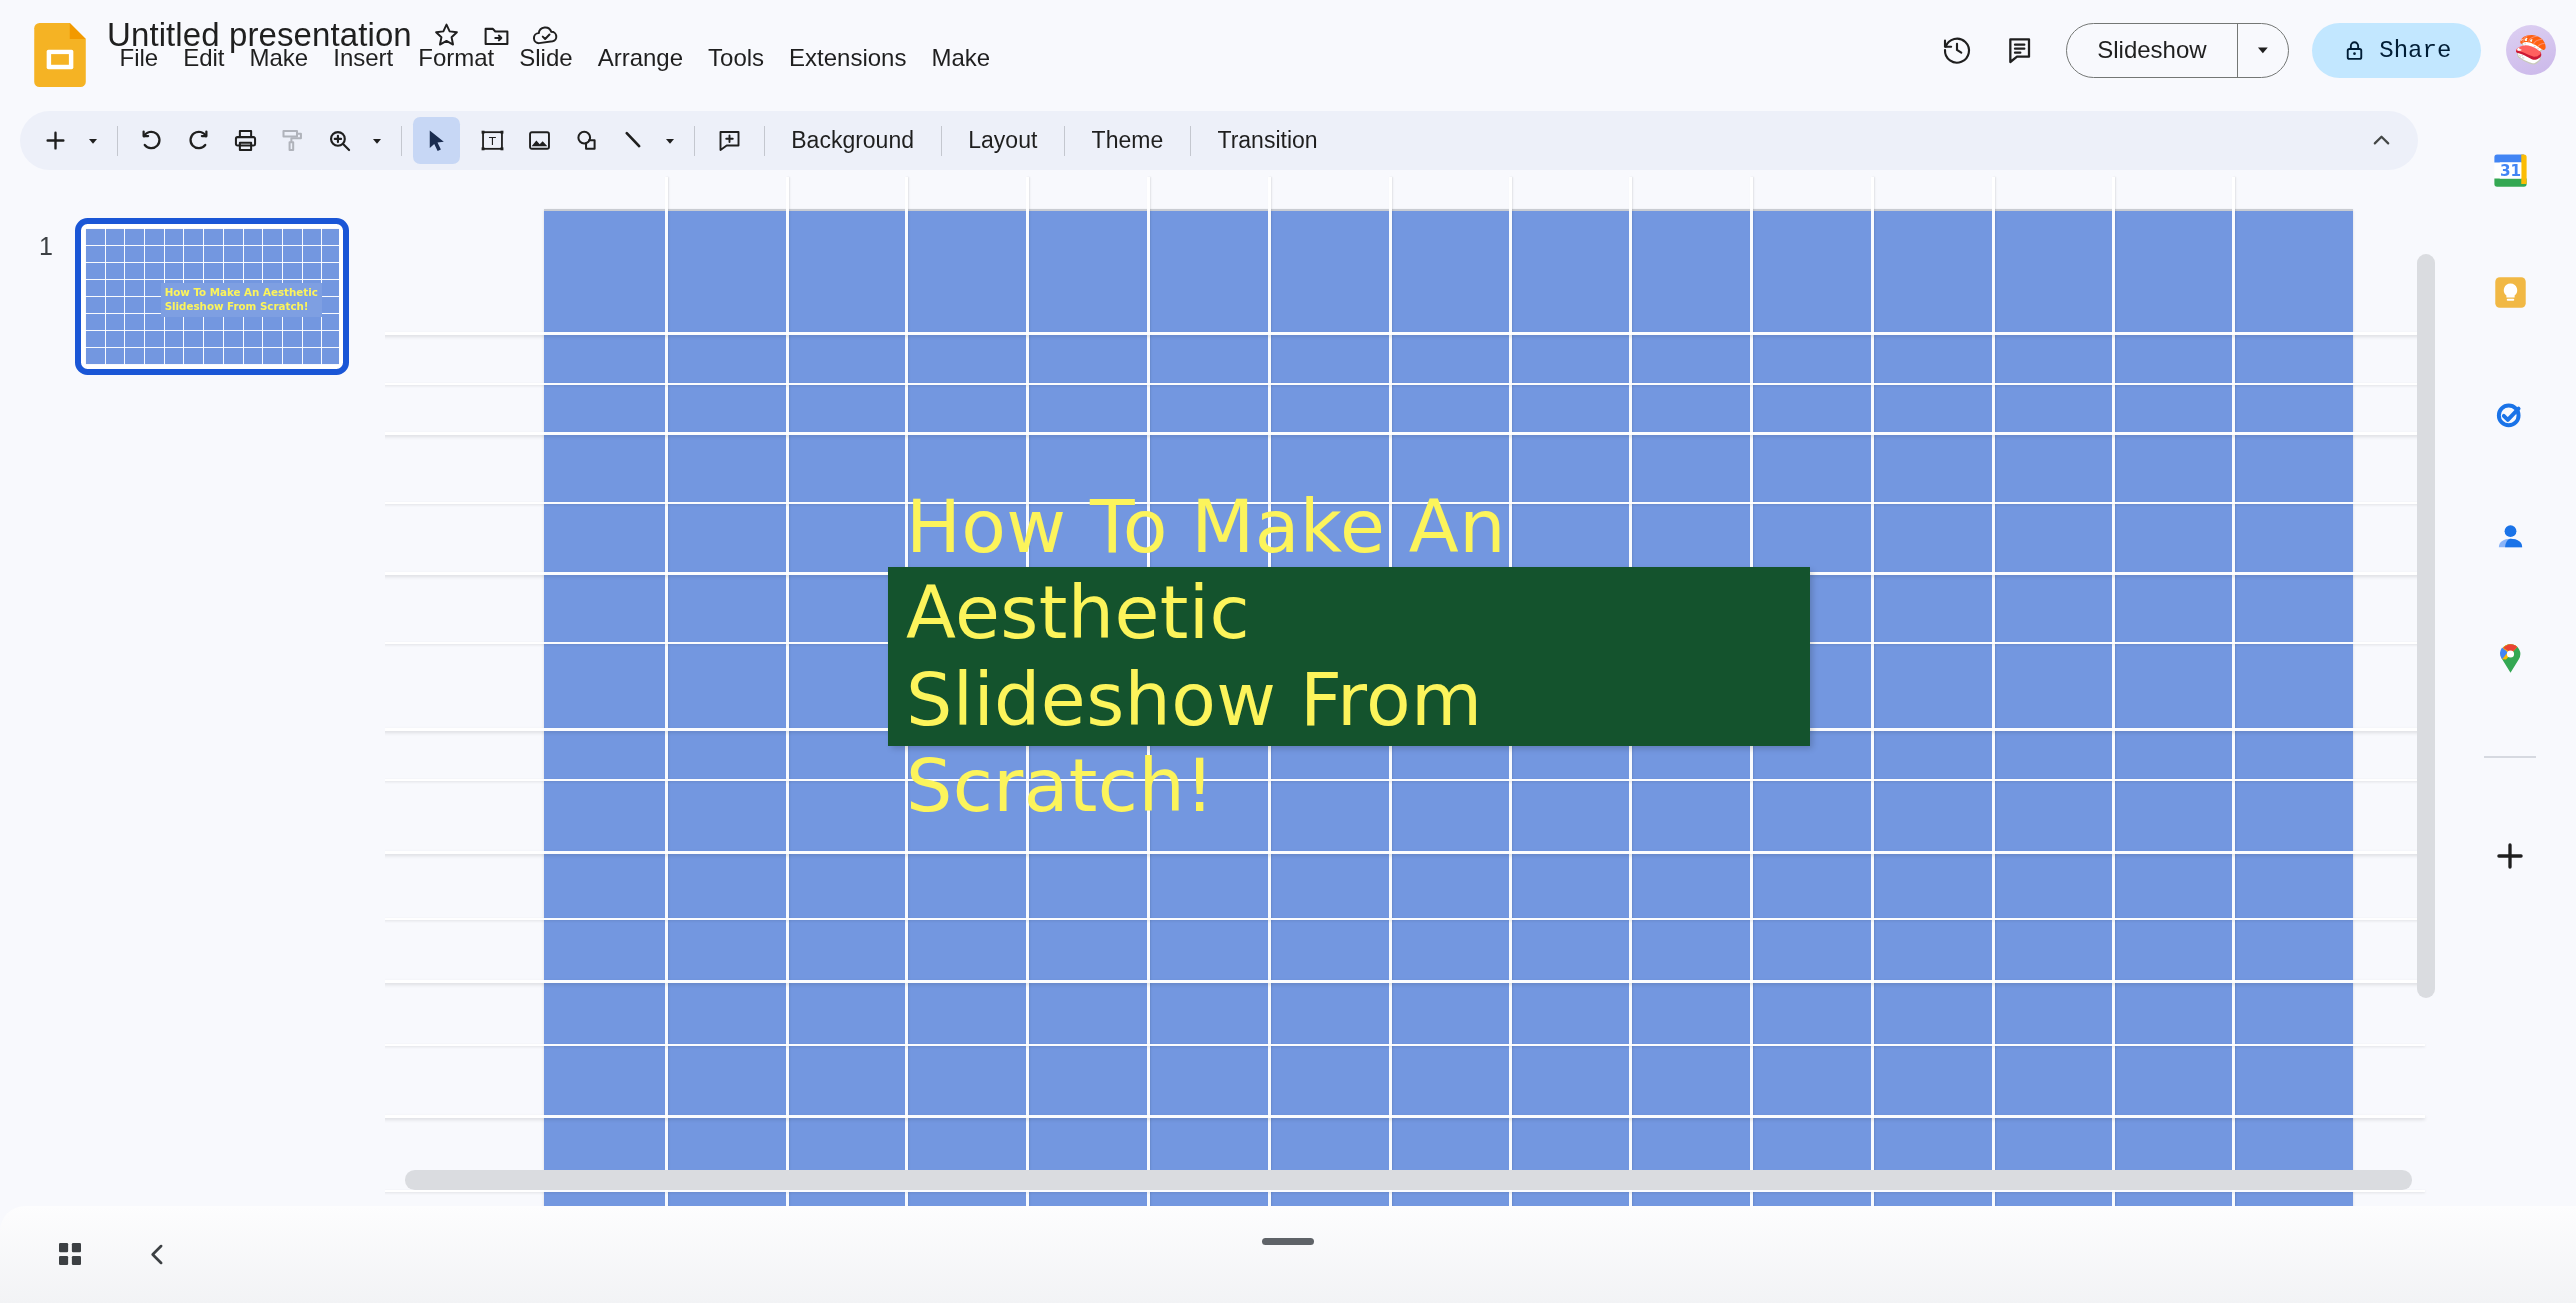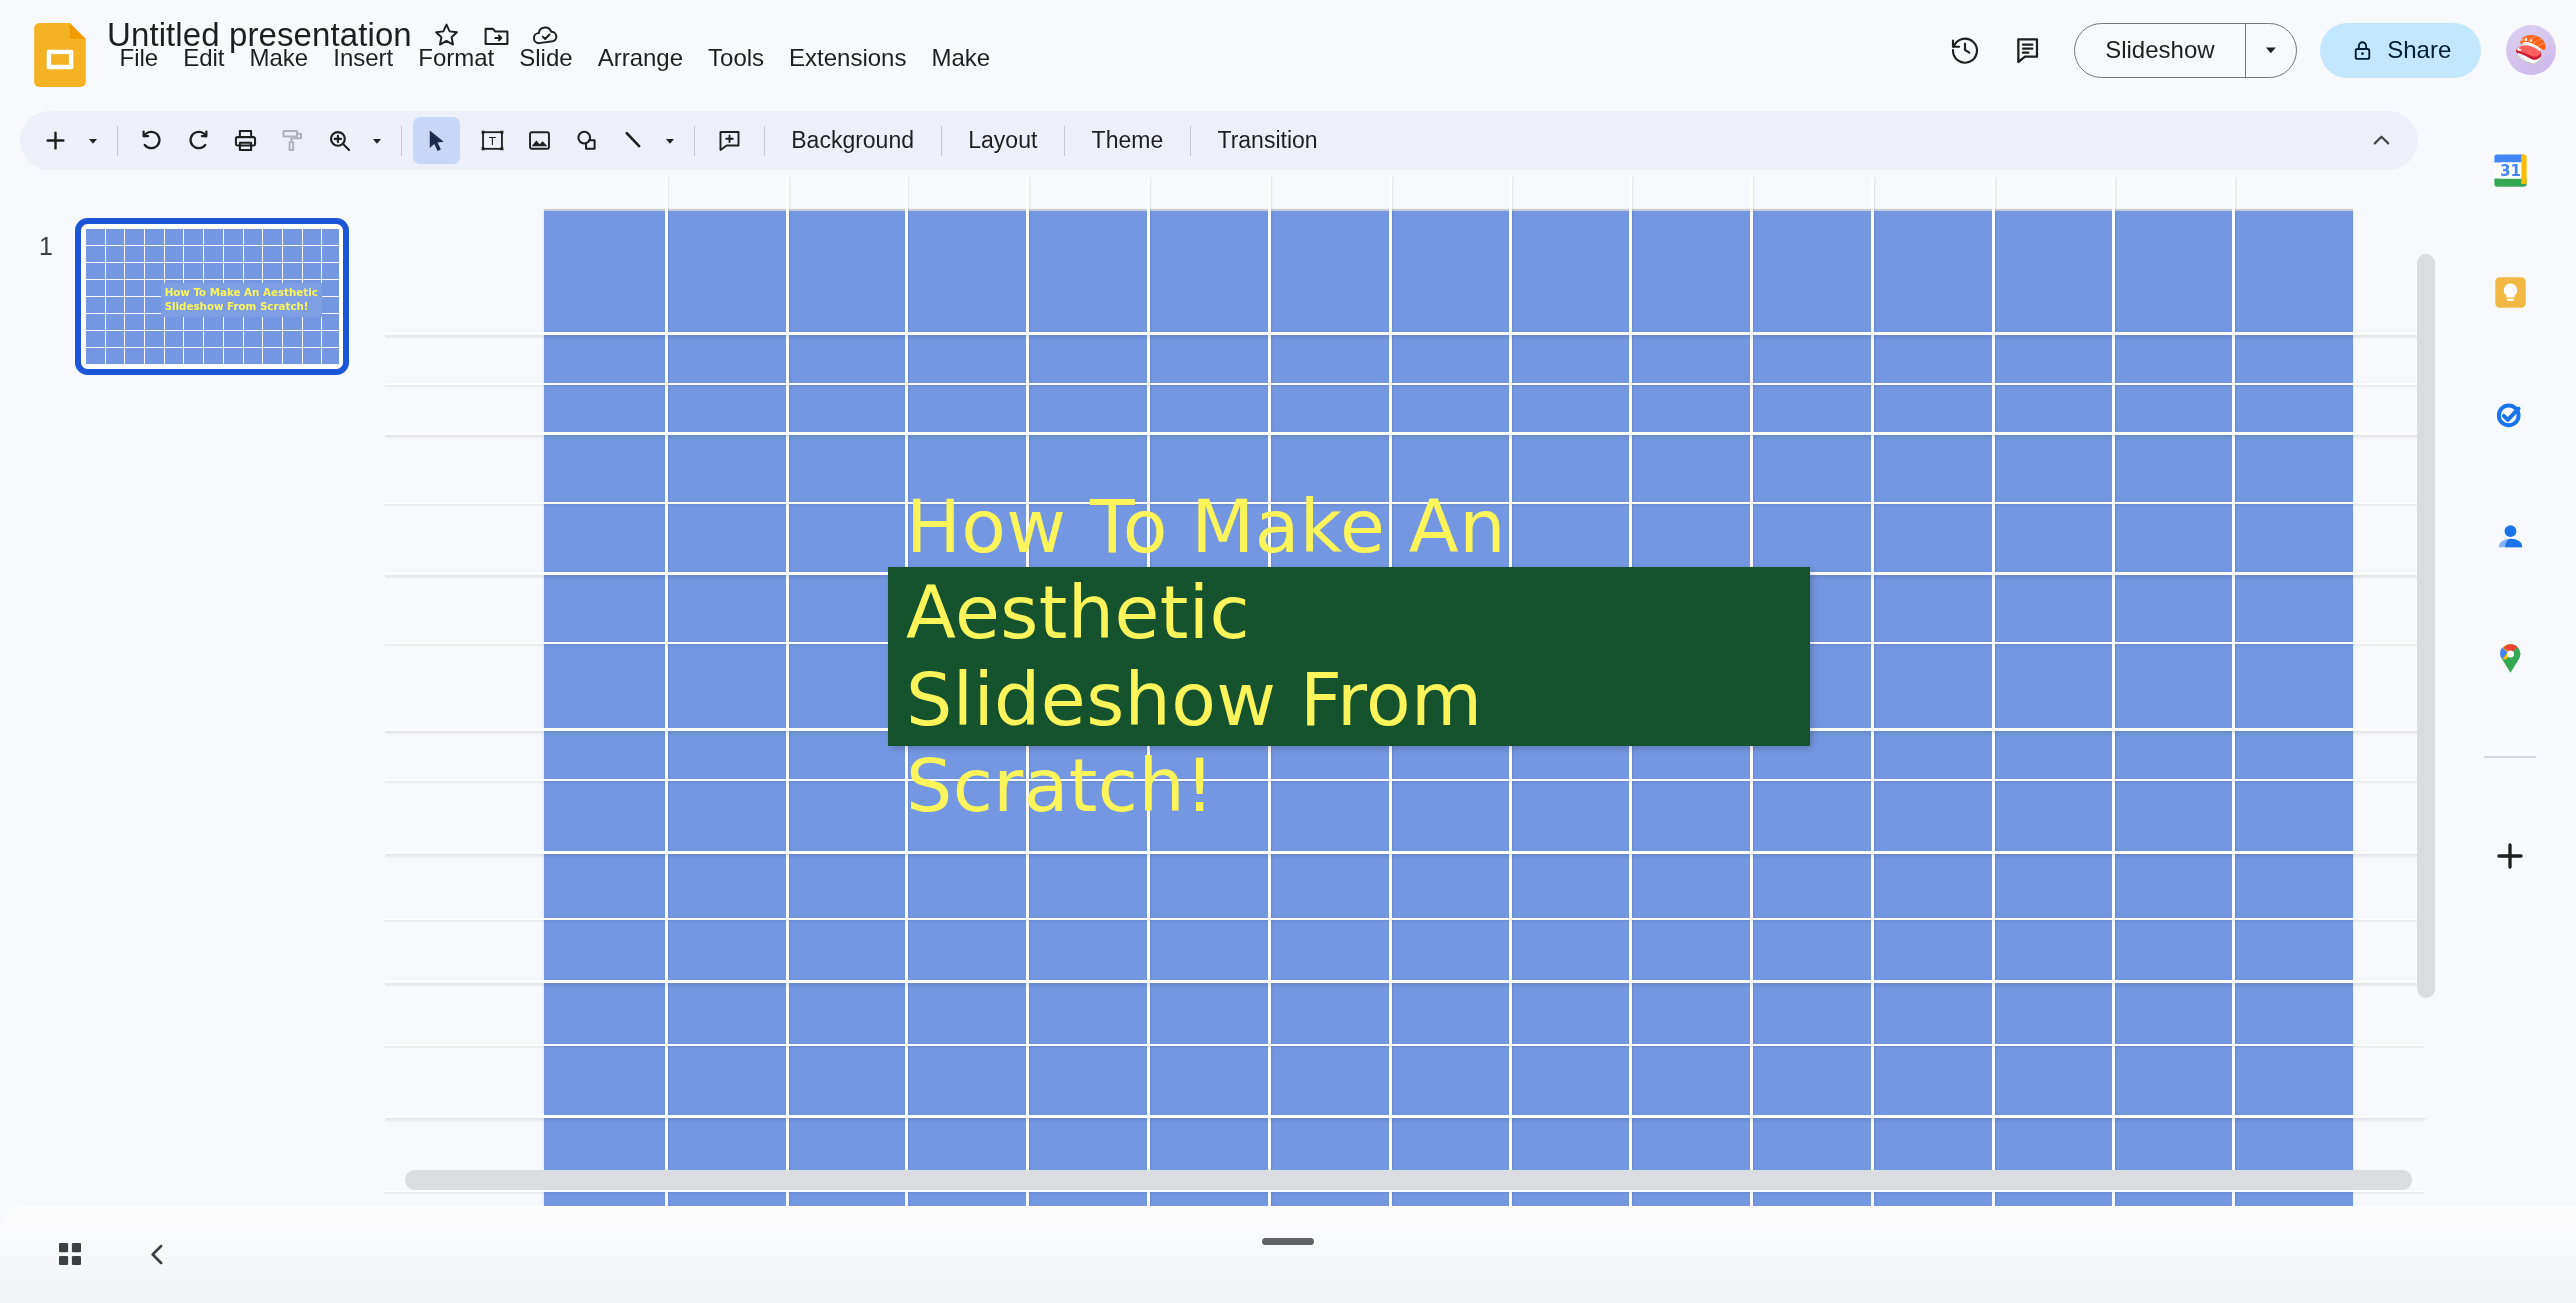--- a/index.html
+++ b/index.html
@@ -61,20 +61,21 @@
   }
   #slideshow-caret {
     display: flex; align-items: center; justify-content: center; width: 50px;
     cursor: pointer;
   }
   #share-btn {
     display: flex; align-items: center; gap: 12.5px; height: 55px;
     background: #c2e7ff; border-radius: 28px; padding: 0 30px;
     font-size: 24px; color: #001d35; cursor: pointer; margin-left: 7.2px;
     white-space: nowrap;
+    font-family: Liberation Mono, monospace;
   }
   #avatar {
     width: 50px; height: 50px; border-radius: 50%;
     background: linear-gradient(160deg,#ddd0f2,#cbb8ea);
     display: flex; align-items: center; justify-content: center;
     font-size: 27px; cursor: pointer; margin-left: 9px; overflow: hidden;
   }
 
   
   #toolbar {

